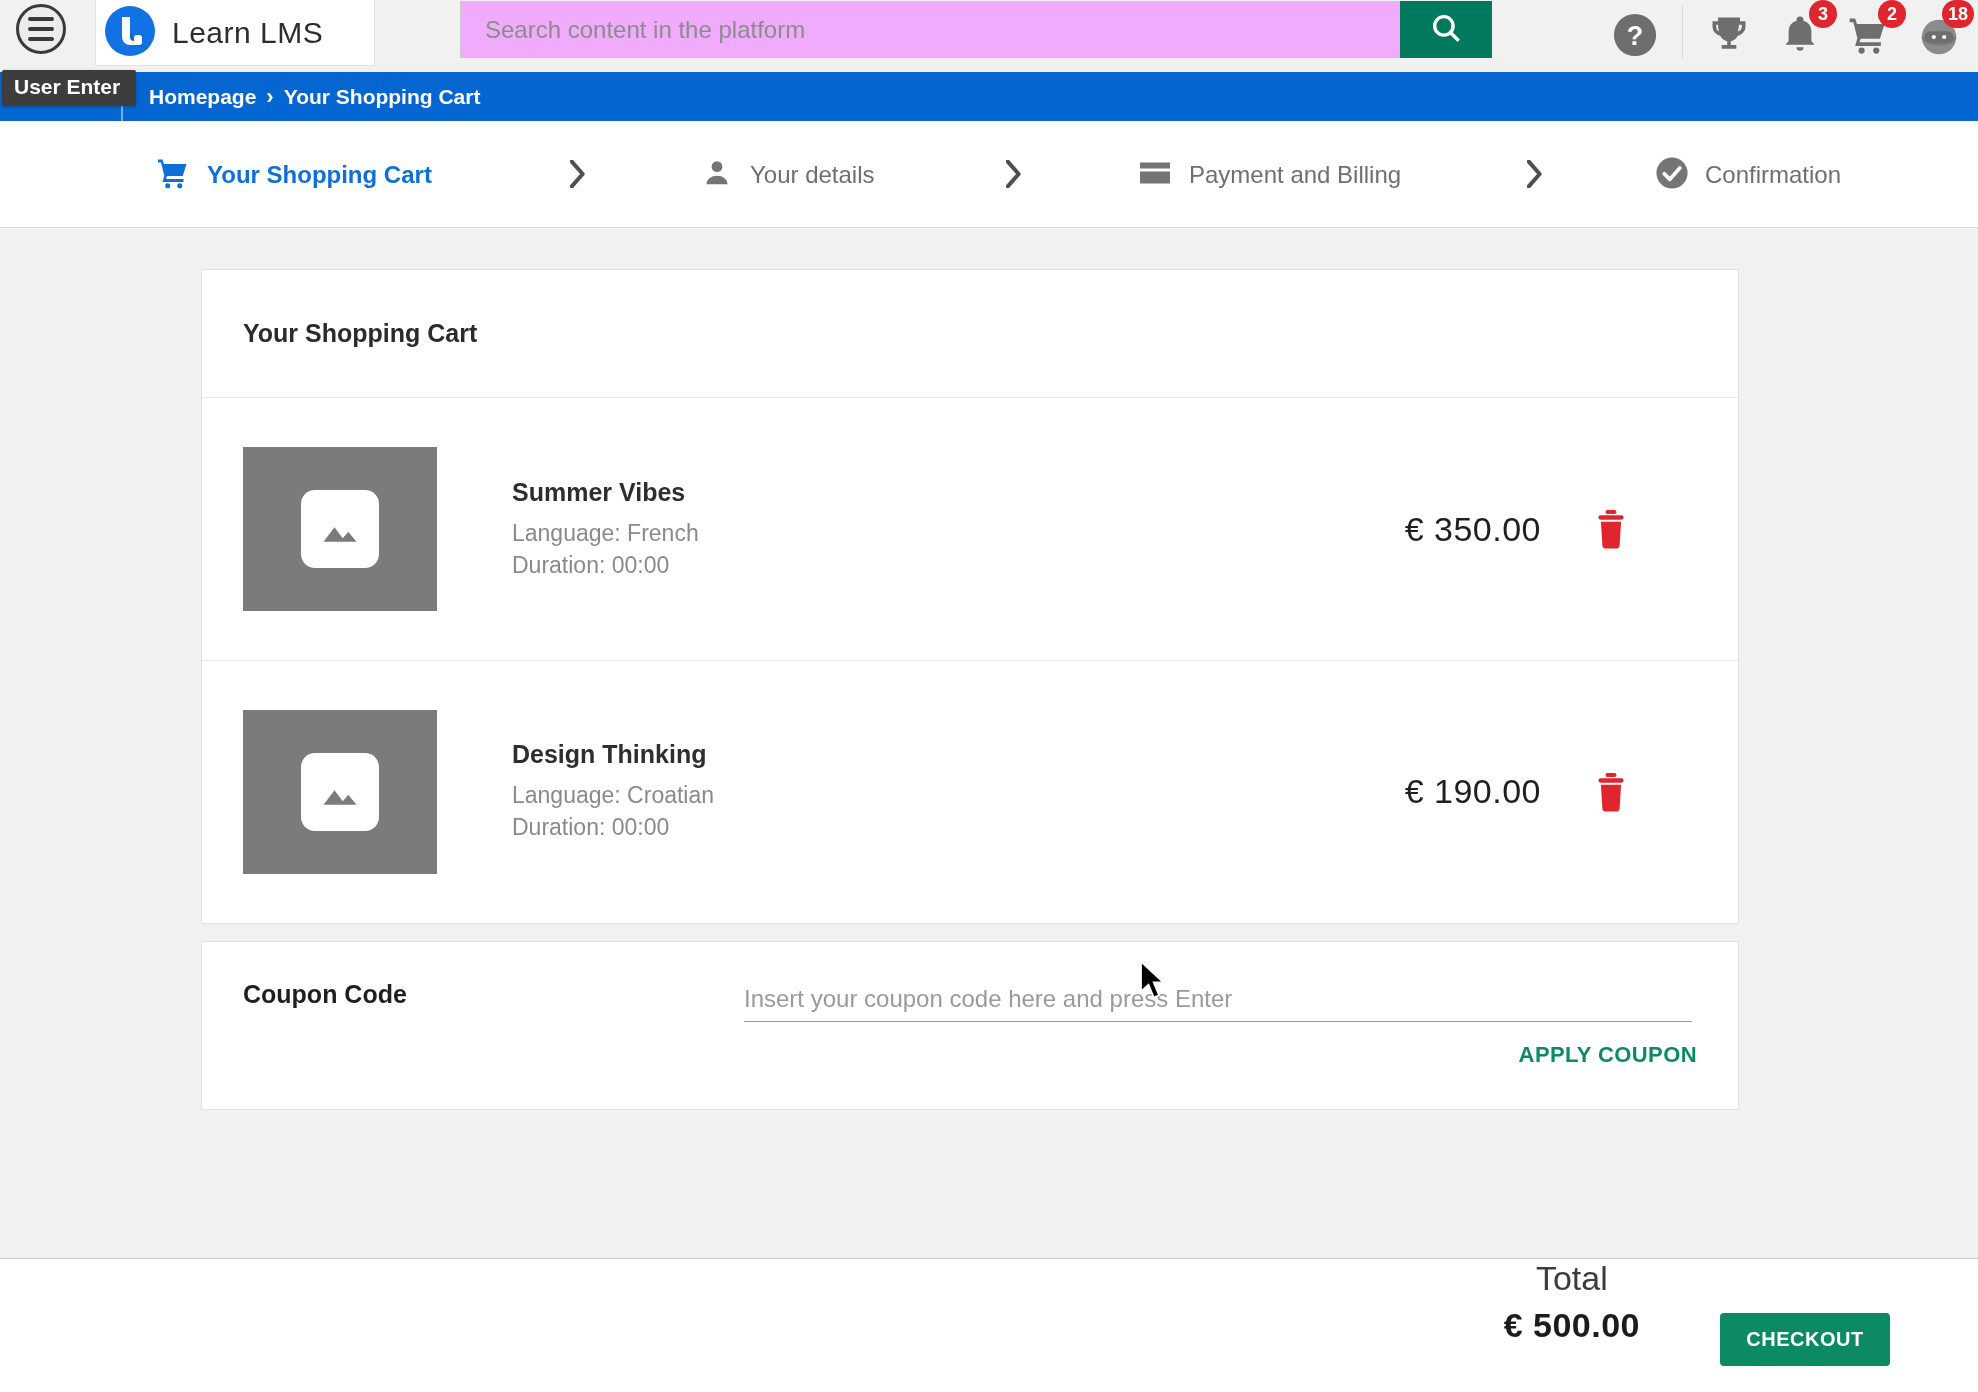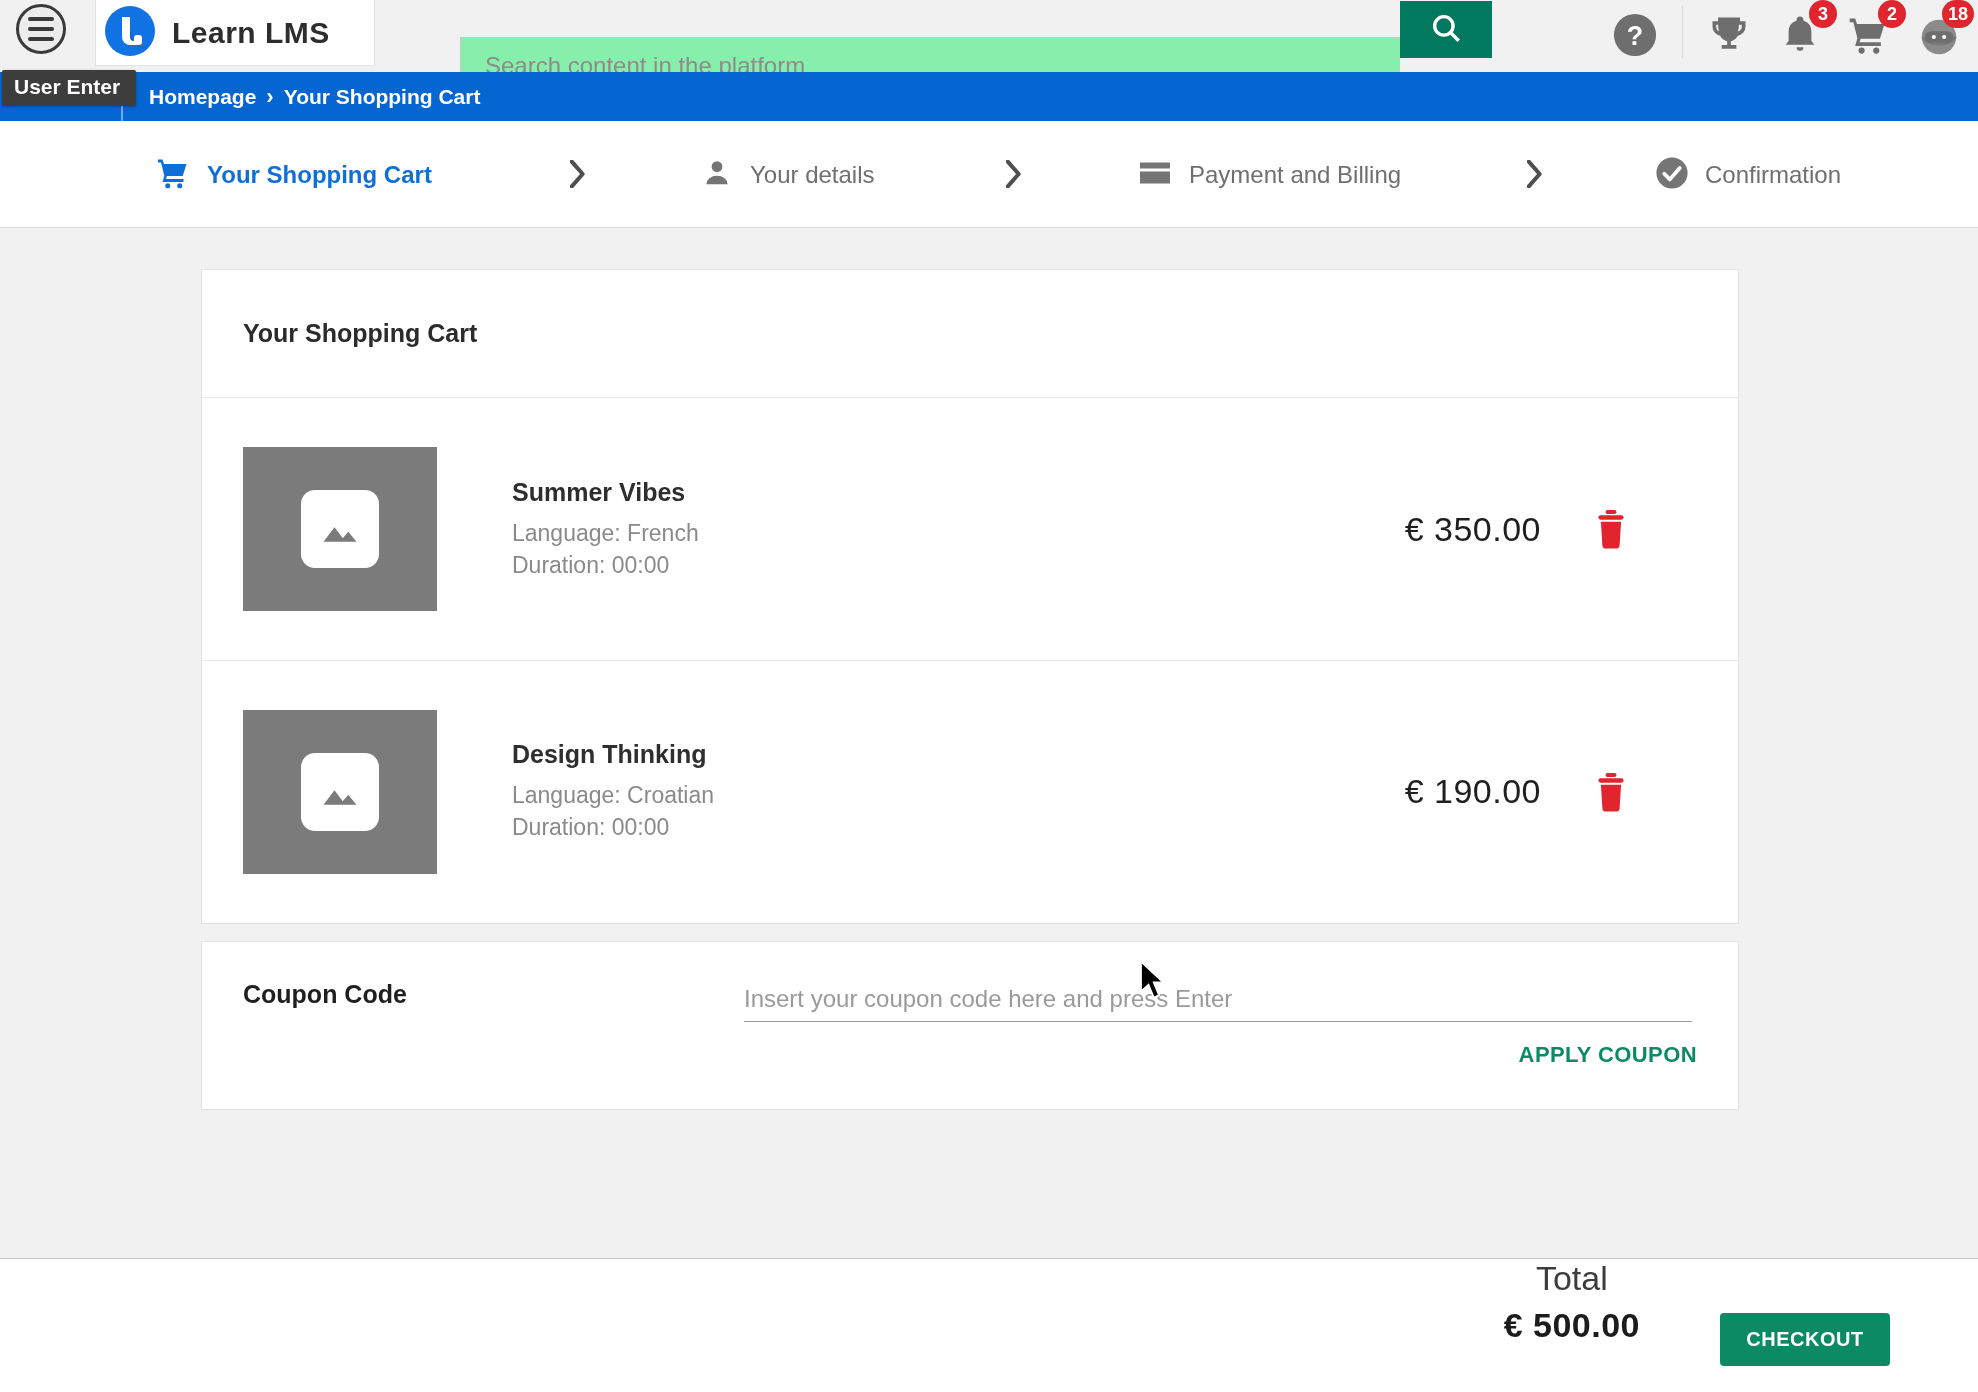--- a/index.html
+++ b/index.html
@@ -16,25 +16,25 @@
   .hamburger-btn {
     position:absolute; left:16px; top:4px; width:50px; height:50px; border-radius:50%;
     background:#ececec; border:3px solid #3a3a3a; display:flex; align-items:center; justify-content:center;
     flex-direction:column; gap:6px; cursor:pointer;
   }
   .hamburger-btn span { display:block; width:26px; height:4px; background:#3a3a3a; border-radius:2px; }
   .logo-card {
     position:absolute; left:95px; top:0; width:280px; height:66px; background:#ffffff;
     border:1px solid #e3e3e3; border-top:none; display:flex; align-items:center; padding-left:8px;
   }
-  .logo-text { font-size:30px; font-weight:700; color:#2d2d2d; letter-spacing:0.5px; margin-left:16px; }
+  .logo-text { font-size:30px; font-weight:400; color:#2d2d2d; letter-spacing:0.5px; margin-left:16px; }
   .search-wrap { position:absolute; left:460px; top:1px; height:57px; display:flex; }
   .search-input {
-    width:940px; height:57px; background:#86efac; border:1px solid #c9c9c9; border-right:none;
-    font-family:"Liberation Sans", sans-serif; font-size:24px; color:#444; padding:0 24px; outline:none;margin-top:36px;
+    width:940px; height:57px; background:#f0abfc; border:1px solid #c9c9c9; border-right:none;
+    font-family:"Liberation Sans", sans-serif; font-size:24px; color:#444; padding:0 24px; outline:none;
   }
   .search-input::placeholder { color:#8c8c8c; }
   .search-btn { width:92px; height:57px; background:#00795e; border:none; display:flex; align-items:center; justify-content:center; cursor:pointer; }
   .hdr-icon { position:absolute; top:10px; cursor:pointer; }
   .hdr-divider { position:absolute; left:1682px; top:6px; width:1px; height:52px; background:#d9d9d9; }
   .badge {
     position:absolute; min-width:28px; height:28px; background:#e0252f; border-radius:14px;
     color:#fff; font-size:18px; font-weight:700; display:flex; align-items:center; justify-content:center;
     padding:0 6px; line-height:1;
   }

